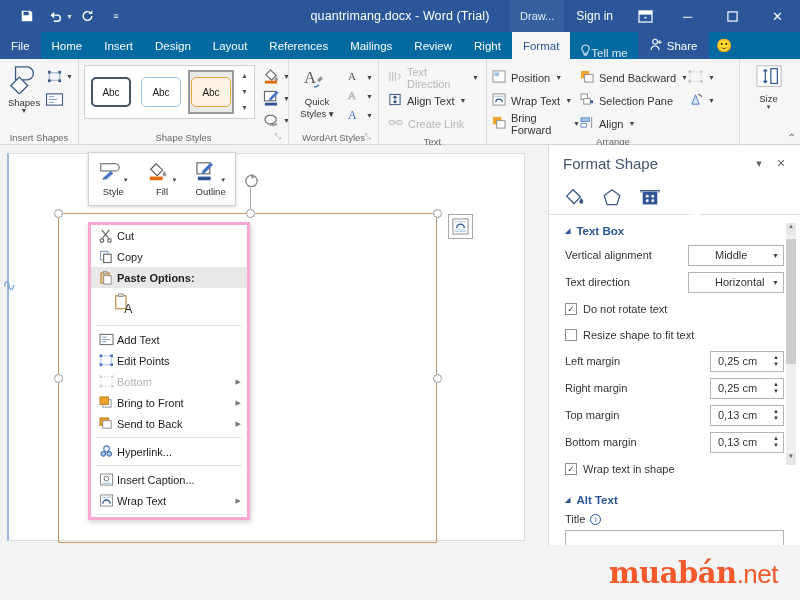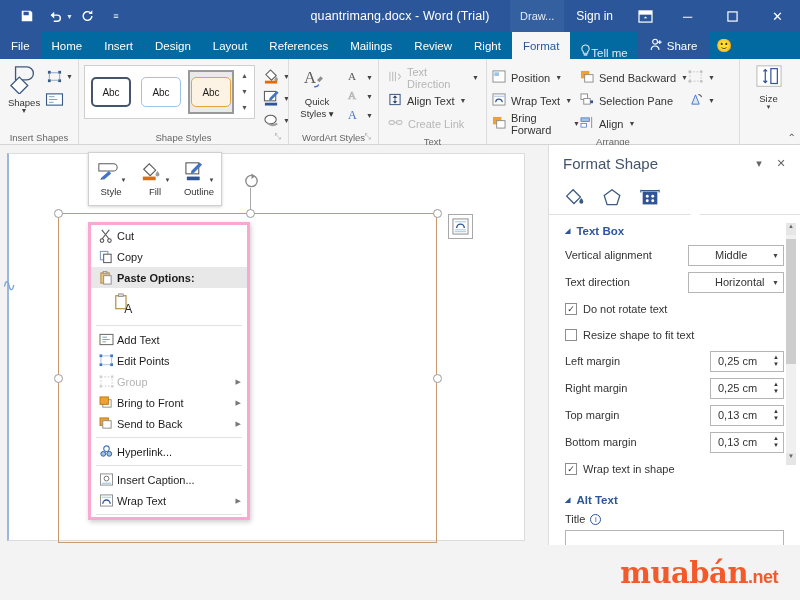--- a/index.html
+++ b/index.html
@@ -155,21 +155,21 @@
   .rot-stem { position:absolute; left:250px; top:188px; width:1px; height:26px; background:#a9a9a9; }
   .layout-opts {
     position: absolute; left: 448px; top: 214px;
     width: 25px; height: 25px; background: #ffffff;
     border: 1px solid #a8a8a8; display: flex; align-items: center; justify-content: center;
   }
   .blue-squiggle { position:absolute; left:2px; top:275px; color:#7da7d9; font-size:17px; }
 
   
   .minibar {
-    position: absolute; left: 88px; top: 152px; width: 134px; height: 54px;
+    position: absolute; left: 88px; top: 152px; width: 148px; height: 54px;
     background: #ffffff; border: 1px solid #d0d0d0;
     box-shadow: 0 1px 3px rgba(0,0,0,.18);
     display: flex; align-items: center; justify-content: space-around;
   }
   .mb-item { display:flex; flex-direction:column; align-items:center; width:38px; }
   .mb-icon { height:22px; display:flex; align-items:flex-end; gap:1px; }
   .mb-lbl { font-size:9.5px; color:#333; margin-top:3px; }
 
   
   .ctxmenu {
@@ -236,21 +236,21 @@
   .bottombar {
     position: absolute; left: 0; top: 545px; width: 800px; height: 55px;
     background: #f3f3f3;
   }
   .watermark {
     position: absolute; right: 22px; top: 556px;
     font-family: "DejaVu Serif", serif;
     font-size: 29px; font-weight: bold; color: #f4592b;
     letter-spacing: -0.5px;
   }
-  .watermark .net { font-family:"Liberation Sans", sans-serif; font-size: 18px; font-weight:bold; }
+  .watermark .net { font-family:"Liberation Sans", sans-serif; font-size: 26px; font-weight:normal; }
 </style>
 </head>
 <body>
 
 <div id="app">
 
   <div class="titlebar">
     <div class="qat">
       <div class="qat-btn">
         <svg width="14" height="14" viewBox="0 0 16 16">
@@ -731,21 +731,21 @@
     <div class="ctxitem dis">
       <span class="ctx-ico">
         <svg width="15" height="13" viewBox="0 0 16 14">
             <rect x="2" y="2" width="12" height="10" fill="none" stroke="#cfcfcf" stroke-width="1" stroke-dasharray="2 1.5"></rect>
             <rect x=".5" y=".5" width="2.5" height="2.5" fill="#cfcfcf"></rect>
             <rect x="13" y=".5" width="2.5" height="2.5" fill="#cfcfcf"></rect>
             <rect x=".5" y="11" width="2.5" height="2.5" fill="#cfcfcf"></rect>
             <rect x="13" y="11" width="2.5" height="2.5" fill="#cfcfcf"></rect>
           </svg>
       </span>
-      <span class="ctx-lbl">Group</span>
+      <span class="ctx-lbl">Bottom</span>
       <span class="ctx-arrow">▶</span>
     </div>
 
     <div class="ctxitem">
       <span class="ctx-ico">
         <svg width="15" height="13" viewBox="0 0 16 14">
             <rect x="4" y="4" width="9" height="8" fill="#fff" stroke="#8a8a8a" stroke-width="1"></rect>
             <rect x="1" y="1" width="9" height="8" fill="#f0a22e" stroke="#b77a16" stroke-width="1"></rect>
           </svg>
       </span>

